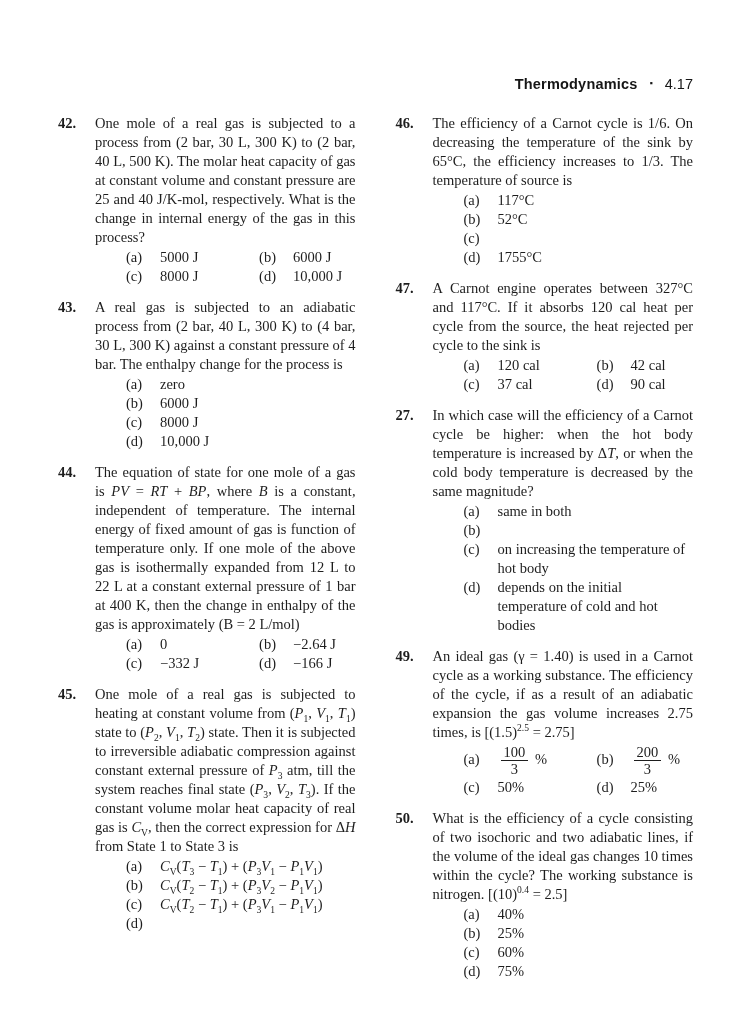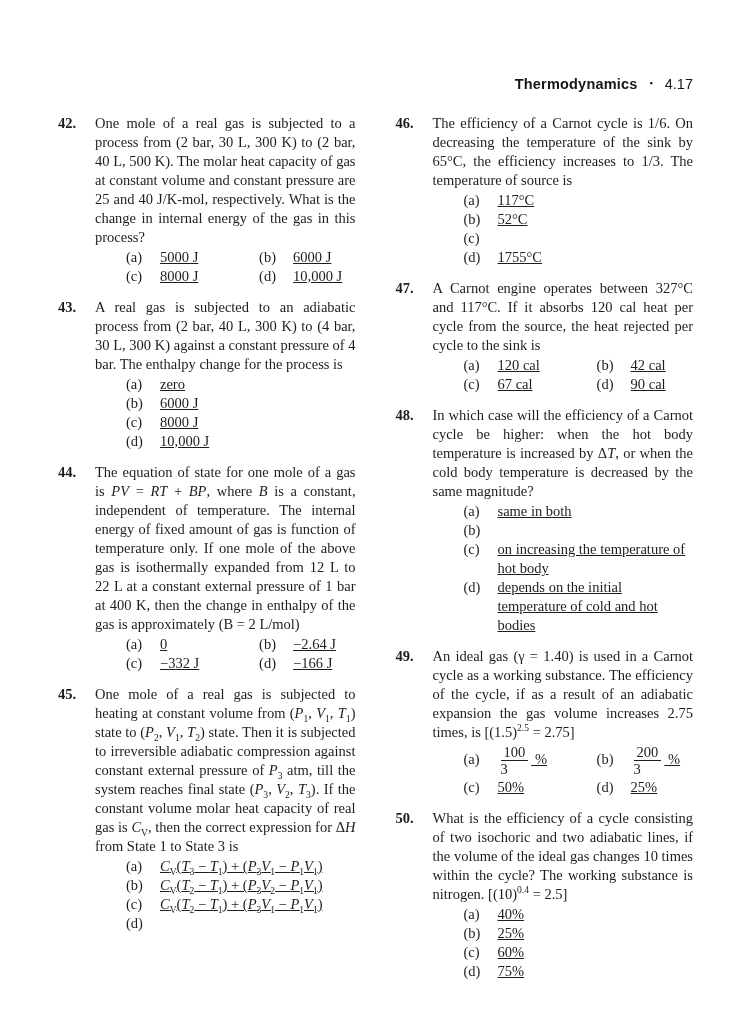--- a/index.html
+++ b/index.html
@@ -21,24 +21,24 @@
   .columns{display:flex;gap:40px;}
   .col{flex:1;min-width:0;}
   .question{display:flex;margin-bottom:12px;font-size:14.5px;line-height:19px;}
   .qnum{width:37px;flex:none;font-weight:700;}
   .qbody{flex:1;min-width:0;}
   .qtext{text-align:justify;}
   .opts{margin-top:1px;padding-left:31px;}
   .opts.two{display:grid;grid-template-columns:58% 42%;}
   .opt{display:flex;align-items:baseline;}
   .olab{flex:none;width:34px;}
-  .otxt{flex:1;min-width:0;text-decoration:underline;}
+  .otxt{flex:1;min-width:0;}
   sub{font-size:.66em;line-height:0;}
   sup{font-size:.66em;line-height:0;}
-  .frac{display:inline-block;vertical-align:middle;line-height:1.12;margin:1px 3px;}
+  .frac{display:inline-block;vertical-align:middle;text-align:center;line-height:1.12;margin:1px 3px;}
   .frac .nu{display:block;border-bottom:1.2px solid #1d1d1d;padding:0 3px;}
   .frac .de{display:block;}
 </style>
 </head>
 <body>
 
 <div class="page">
 
   <div class="header">
     <span class="chapter">Thermodynamics</span>
@@ -185,32 +185,32 @@
             <div class="opt">
                 <span class="olab">(a)</span>
                 <span class="otxt">120 cal</span>
               </div>
             <div class="opt">
                 <span class="olab">(b)</span>
                 <span class="otxt">42 cal</span>
               </div>
             <div class="opt">
                 <span class="olab">(c)</span>
-                <span class="otxt">67 cal</span>
+                <span class="otxt">37 cal</span>
               </div>
             <div class="opt">
                 <span class="olab">(d)</span>
                 <span class="otxt">90 cal</span>
               </div>
           </div>
         </div>
       </section>
 
       <section class="question">
-        <span class="qnum">48.</span>
+        <span class="qnum">27.</span>
         <div class="qbody">
           <div class="qtext">In which case will the efficiency of a Carnot cycle be higher: when the hot body temperature is increased by Δ<i>T</i>, or when the cold body temperature is decreased by the same magnitude?</div>
           <div class="opts one">
             <div class="opt">
                 <span class="olab">(a)</span>
                 <span class="otxt">same in both</span>
               </div>
             <div class="opt">
                 <span class="olab">(b)</span>
               </div>

